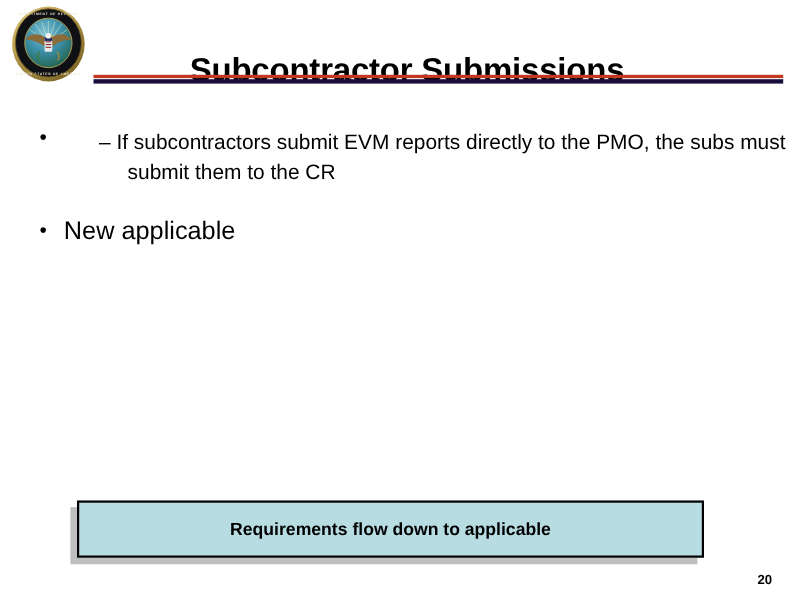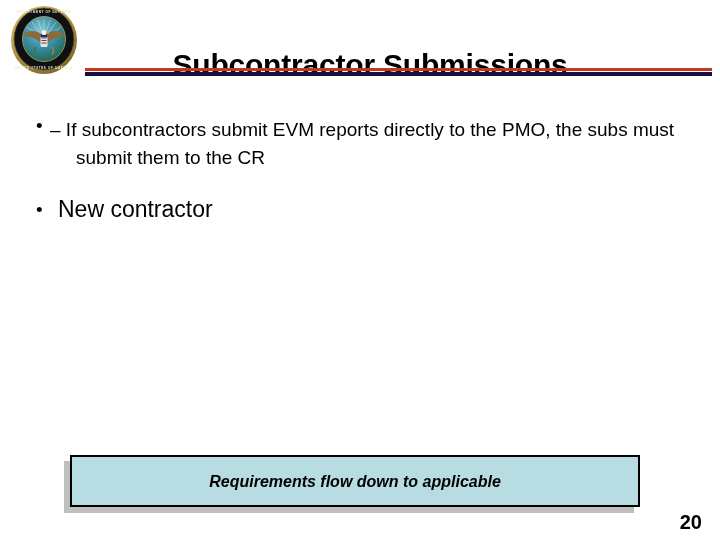--- a/index.html
+++ b/index.html
@@ -76,21 +76,21 @@
   .lvl1 .marker {
     position: absolute;
     left: 36px;
     top: 0;
     font-size: 19px;
     line-height: 31px;
   }
 
   .lvl2 {
     position: relative;
-    padding-left: 76px;
+    padding-left: 116px;
     text-indent: -26px;
     font-size: 19px;
     line-height: 28px;
     color: #000;
   }
   .lvl2.indent-more {
     padding-left: 118px;
     text-indent: -26px;
   }
   .lvl2 .dash { letter-spacing: 0; }
@@ -119,33 +119,32 @@
     border: 2px solid #000000;
     box-sizing: border-box;
     display: flex;
     flex-direction: column;
     align-items: center;
     justify-content: center;
   }
   .callout-line {
     font-size: 16px;
     font-weight: bold;
-    font-style: italic;
     line-height: 21px;
     color: #000;
     text-align: center;
     white-space: nowrap;
   }
 
   
   .page-number {
     position: absolute;
     right: 18px;
     bottom: 6px;
-    font-size: 20px;
+    font-size: 12px;
     font-weight: bold;
     color: #000;
   }
 </style>
 </head>
 <body>
 
 <div class="slide-header">
 
   <div class="dod-seal">
@@ -218,21 +217,21 @@
       <span class="dash">–</span>
       <span class="txt">If subcontractors submit EVM reports directly to the PMO, the subs must submit them to the CR</span>
     </div>
   </div>
 
   <div class="gap-md"></div>
 
   <div class="block">
     <div class="lvl1">
       <span class="marker">•</span>
-      <span>New contractor</span>
+      <span>New applicable</span>
     </div>
     <div class="gap-sm"></div>
   </div>
 </div>
 
 <div class="callout-wrap">
   <div class="callout-shadow"></div>
   <div class="callout-box">
     <div class="callout-line">Requirements flow down to applicable</div>
   </div>

